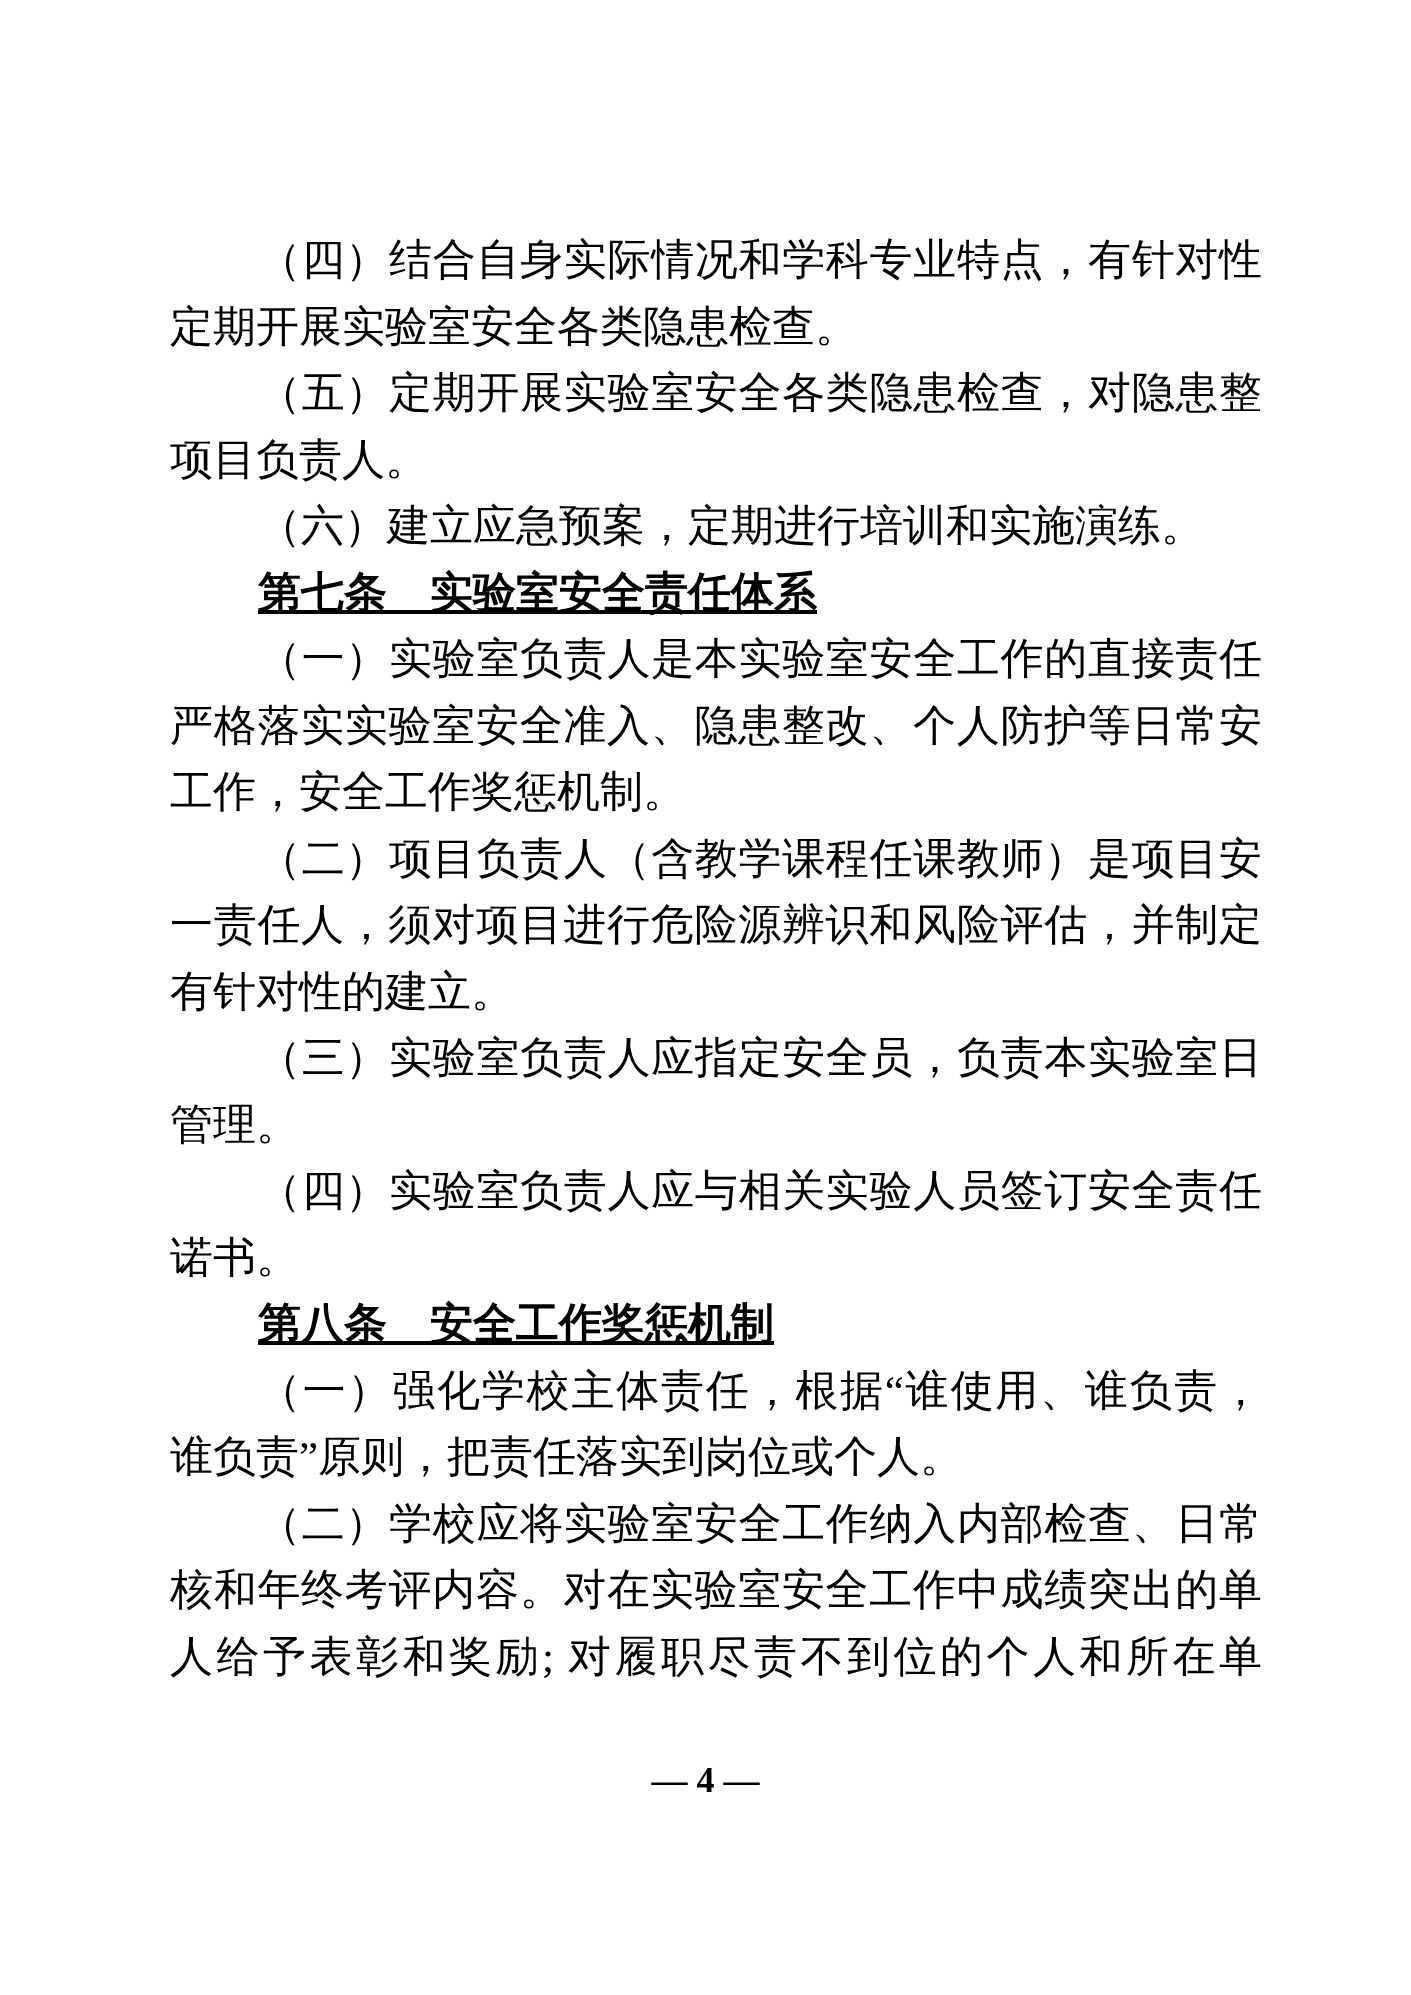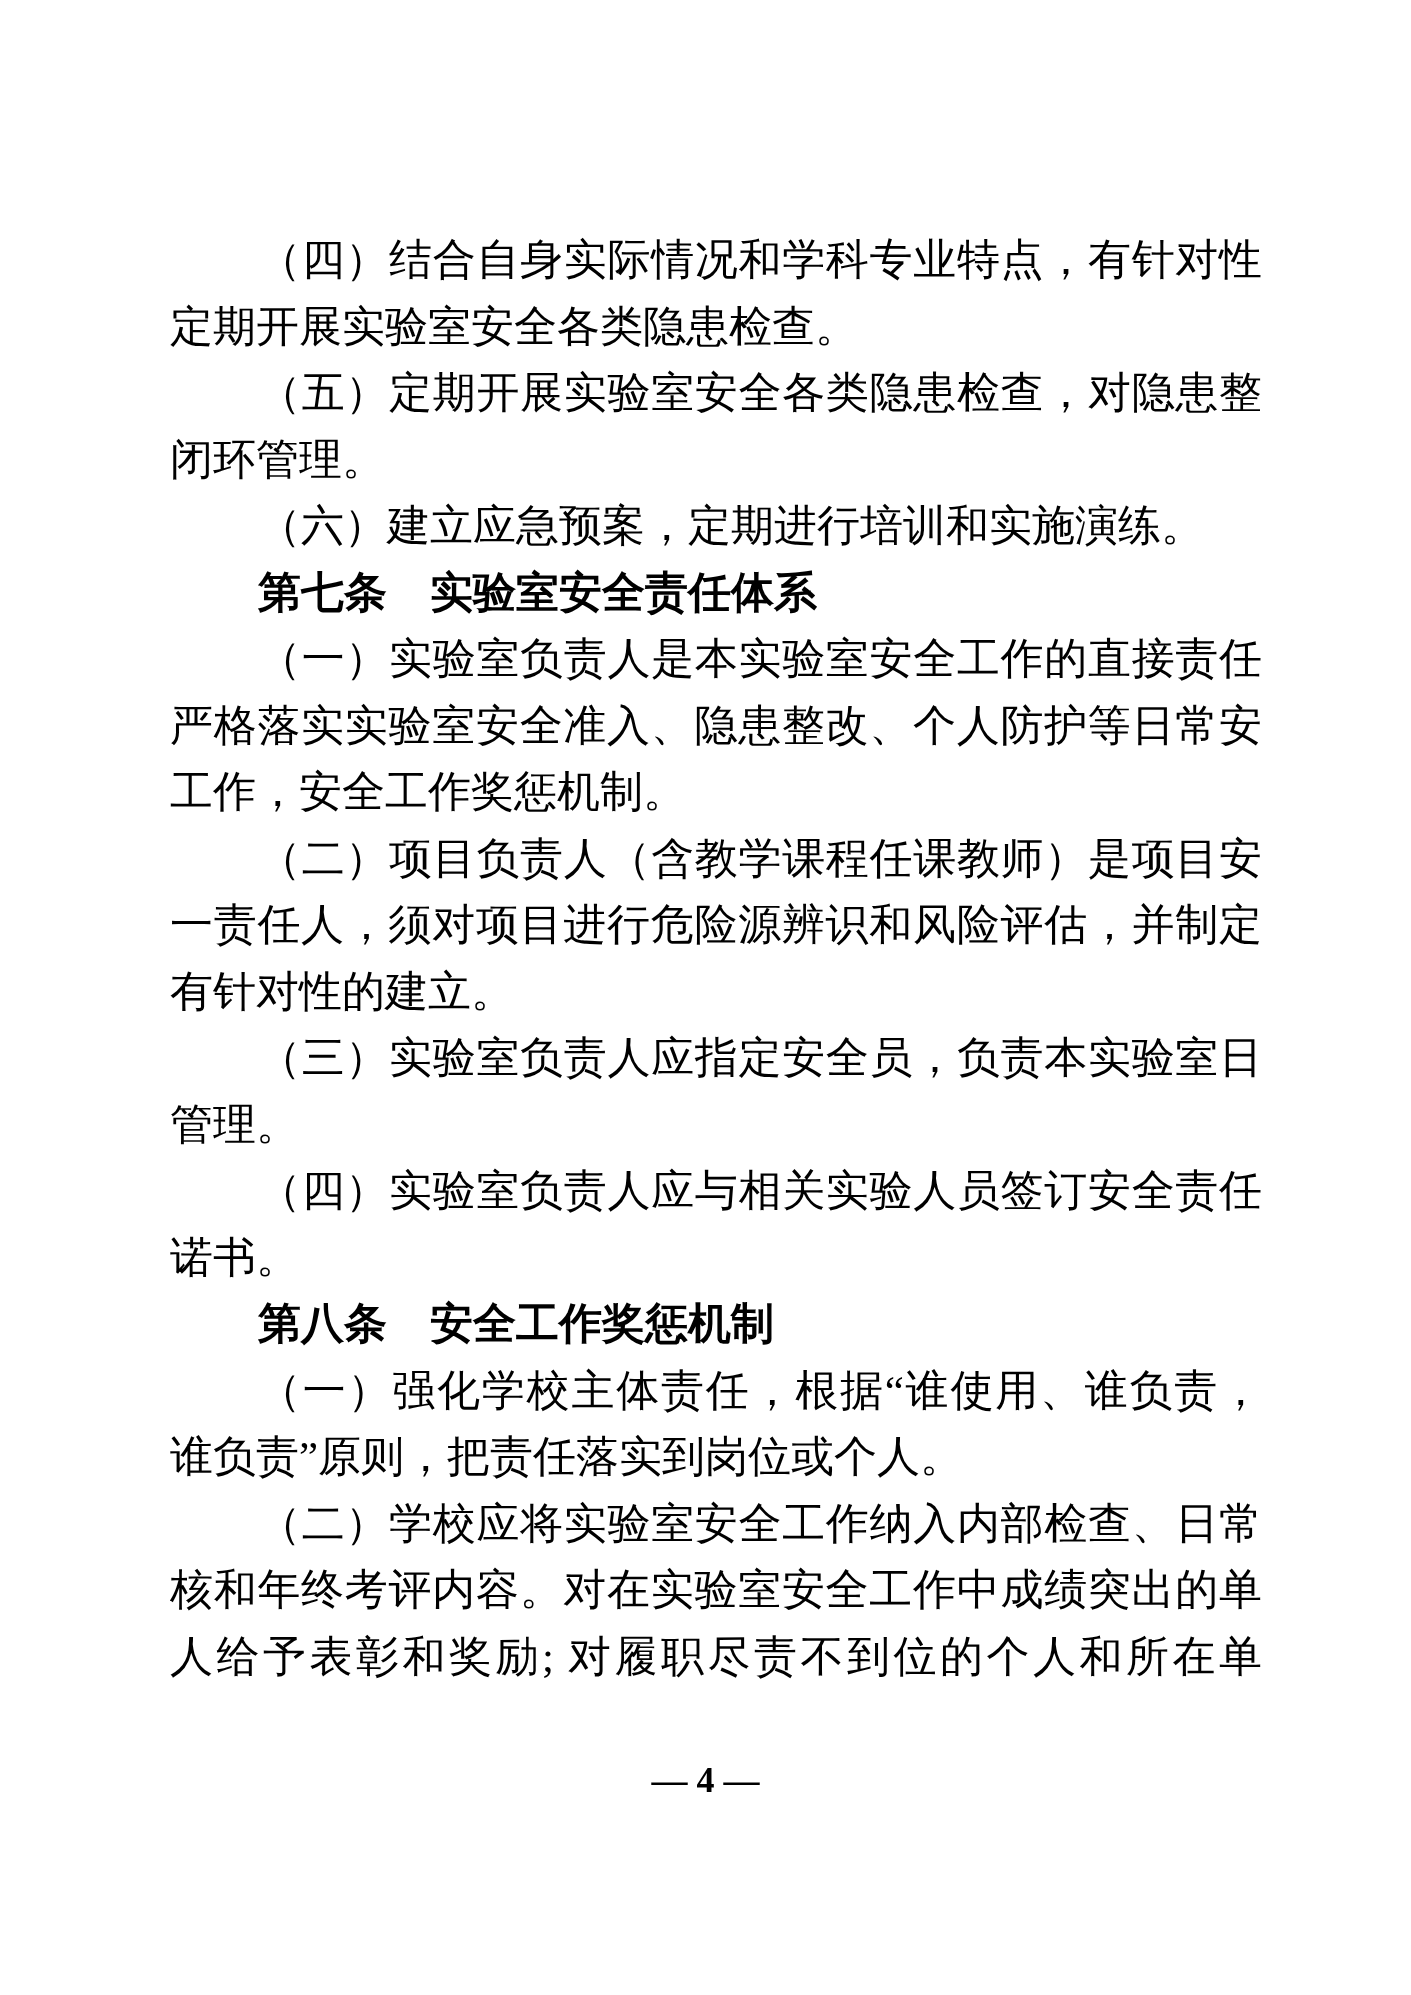--- a/index.html
+++ b/index.html
@@ -29,20 +29,21 @@
   .line {
     height: 66.5px;
     overflow: hidden;
     text-align: justify;
   }
   .line.indent {
     text-indent: 88px;
   }
   .line.bold {
     font-weight: bold;
+    text-decoration: underline;
   }
   .line.fill {
     text-align-last: justify;
   }
   .page-number {
     position: absolute;
     left: 0;
     top: 1758px;
     width: 1411px;
     text-align: center;
@@ -52,21 +53,21 @@
   }
 </style>
 </head>
 <body>
 
 <div class="page">
   <div class="doc-body">
       <div class="line indent fill">（四）结合自身实际情况和学科专业特点，有针对性的建立</div>
       <div class="line">定期开展实验室安全各类隐患检查。</div>
       <div class="line indent fill">（五）定期开展实验室安全各类隐患检查，对隐患整改实行</div>
-      <div class="line">闭环管理。</div>
+      <div class="line">项目负责人。</div>
       <div class="line indent">（六）建立应急预案，定期进行培训和实施演练。</div>
       <div class="line indent bold">第七条　实验室安全责任体系</div>
       <div class="line indent fill">（一）实验室负责人是本实验室安全工作的直接责任人，应</div>
       <div class="line fill">严格落实实验室安全准入、隐患整改、个人防护等日常安全管理</div>
       <div class="line">工作，安全工作奖惩机制。</div>
       <div class="line indent fill">（二）项目负责人（含教学课程任课教师）是项目安全的第</div>
       <div class="line fill">一责任人，须对项目进行危险源辨识和风险评估，并制定防范措</div>
       <div class="line">有针对性的建立。</div>
       <div class="line indent fill">（三）实验室负责人应指定安全员，负责本实验室日常安全</div>
       <div class="line">管理。</div>

